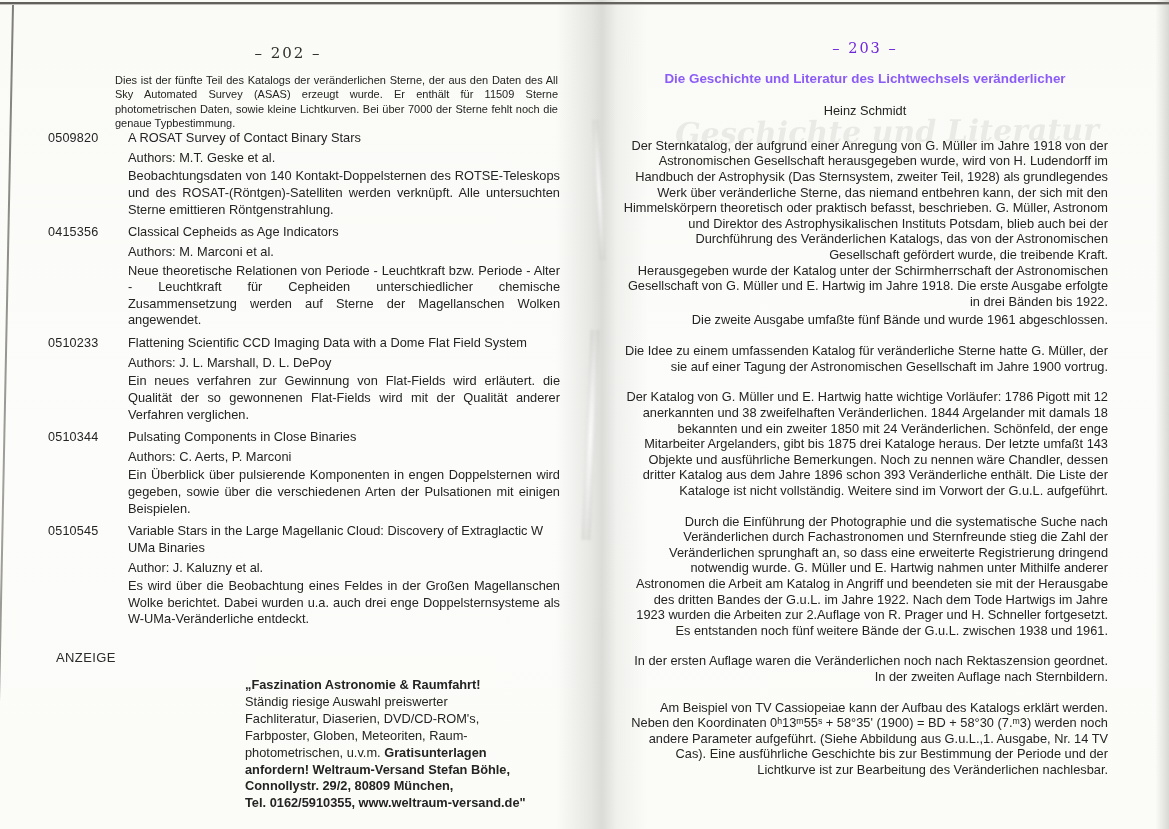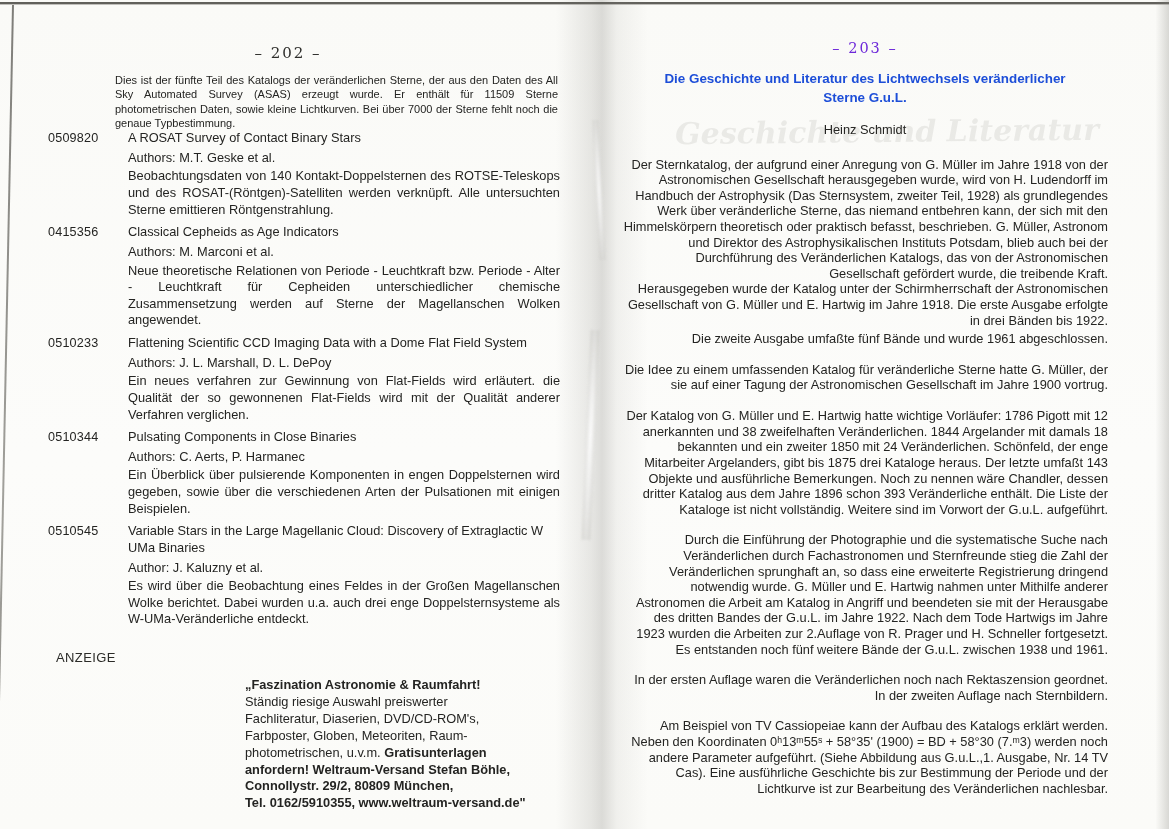--- a/index.html
+++ b/index.html
@@ -40,21 +40,21 @@
   .eauth{margin-bottom:2px;}
   .eabs{text-align:justify;}
   .anzeige{margin:22px 0 12px 8px;font-size:13px;letter-spacing:.4px;color:#2b2b28;}
   .ad{margin-left:197px;width:330px;font-size:12.8px;line-height:1.32;}
   .b{font-weight:bold;}
 
   
   .page-right{position:absolute;left:622px;top:40px;width:486px;}
   .pnum-r{font-family:"DejaVu Serif","Liberation Serif",serif;font-size:14.5px;letter-spacing:2px;
     text-align:center;color:#6d28d9;margin-bottom:14px;}
-  .rtitle{font-weight:bold;font-size:13.4px;text-align:center;line-height:1.4;color:#1d4ed8;}
+  .rtitle{font-weight:bold;font-size:13.4px;text-align:center;line-height:1.4;color:#8b5cf6;}
   .rauthor{text-align:center;font-size:12.8px;margin-top:14px;}
   .rbody{margin-top:20px;font-size:12.8px;line-height:1.22;}
   .rbody p{margin:0;text-align:right;}
   .rbody p.gap{margin-top:15px;}
   .rbody p.gap-sm{margin-top:3px;}
   .ghost{position:absolute;left:45px;top:74px;width:440px;text-align:center;
     font-family:"DejaVu Serif","Liberation Serif",serif;font-style:italic;font-weight:bold;
     font-size:30px;color:#5d5c55;opacity:.10;transform:rotate(-.6deg);pointer-events:none;}
 </style>
 </head>
@@ -98,21 +98,21 @@
       <div class="etitle">Flattening Scientific CCD Imaging Data with a Dome Flat Field System</div>
       <div class="eauth">Authors: J. L. Marshall, D. L. DePoy</div>
       <div class="eabs">Ein neues verfahren zur Gewinnung von Flat-Fields wird erläutert. die Qualität der so gewonnenen Flat-Fields wird mit der Qualität anderer Verfahren verglichen.</div>
     </div>
   </div>
 
   <div class="entry">
     <div class="enum">0510344</div>
     <div>
       <div class="etitle">Pulsating Components in Close Binaries</div>
-      <div class="eauth">Authors: C. Aerts, P. Harmanec</div>
+      <div class="eauth">Authors: C. Aerts, P. Marconi</div>
       <div class="eabs">Ein Überblick über pulsierende Komponenten in engen Doppelsternen wird gegeben, sowie über die verschiedenen Arten der Pulsationen mit einigen Beispielen.</div>
     </div>
   </div>
 
   <div class="entry">
     <div class="enum">0510545</div>
     <div>
       <div class="etitle">Variable Stars in the Large Magellanic Cloud: Discovery of Extraglactic W UMa Binaries</div>
       <div class="eauth">Author: J. Kaluzny et al.</div>
       <div class="eabs">Es wird über die Beobachtung eines Feldes in der Großen Magellanschen Wolke berichtet. Dabei wurden u.a. auch drei enge Doppelsternsysteme als W-UMa-Veränderliche entdeckt.</div>
@@ -133,21 +133,20 @@
   </div>
 </div>
 
 <div class="page-right">
   <div class="ghost">Geschichte und Literatur</div>
 
   <div class="pnum-r">–  203  –</div>
 
   <div class="rtitle">
     <div>Die Geschichte und Literatur des Lichtwechsels veränderlicher</div>
-    <div>Sterne G.u.L.</div>
   </div>
 
   <div class="rauthor">Heinz Schmidt</div>
 
   <div class="rbody">
     <p>Der Sternkatalog, der aufgrund einer Anregung von G. Müller im Jahre 1918 von der Astronomischen Gesellschaft herausgegeben wurde, wird von H. Ludendorff im Handbuch der Astrophysik (Das Sternsystem, zweiter Teil, 1928) als grundlegendes Werk über veränderliche Sterne, das niemand entbehren kann, der sich mit den Himmelskörpern theoretisch oder praktisch befasst, beschrieben. G. Müller, Astronom und Direktor des Astrophysikalischen Instituts Potsdam, blieb auch bei der Durchführung des Veränderlichen Katalogs, das von der Astronomischen Gesellschaft gefördert wurde, die treibende Kraft.</p>
     <p>Herausgegeben wurde der Katalog unter der Schirmherrschaft der Astronomischen Gesellschaft von G. Müller und E. Hartwig im Jahre 1918. Die erste Ausgabe erfolgte in drei Bänden bis 1922.</p>
     <p class="gap-sm">Die zweite Ausgabe umfaßte fünf Bände und wurde 1961 abgeschlossen.</p>
     <p class="gap">Die Idee zu einem umfassenden Katalog für veränderliche Sterne hatte G. Müller, der sie auf einer Tagung der Astronomischen Gesellschaft im Jahre 1900 vortrug.</p>
     <p class="gap">Der  Katalog von G. Müller und E. Hartwig hatte wichtige Vorläufer: 1786 Pigott mit 12 anerkannten und 38 zweifelhaften Veränderlichen. 1844  Argelander mit damals 18 bekannten und ein zweiter 1850 mit 24 Veränderlichen.  Schönfeld, der enge Mitarbeiter  Argelanders, gibt bis 1875 drei Kataloge heraus. Der letzte umfaßt 143 Objekte und ausführliche Bemerkungen. Noch zu nennen wäre Chandler, dessen dritter Katalog aus dem Jahre 1896 schon 393 Veränderliche enthält. Die Liste der Kataloge ist nicht vollständig. Weitere sind im Vorwort der G.u.L. aufgeführt.</p>

